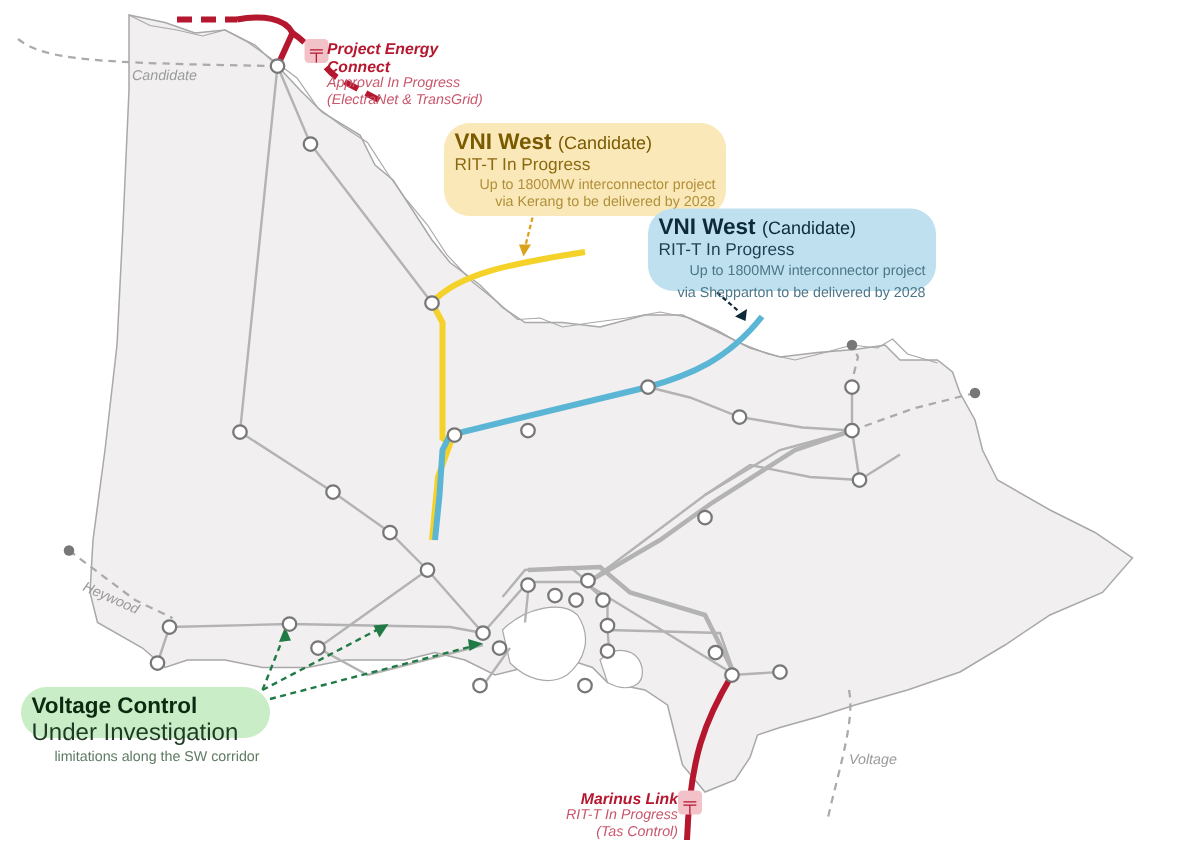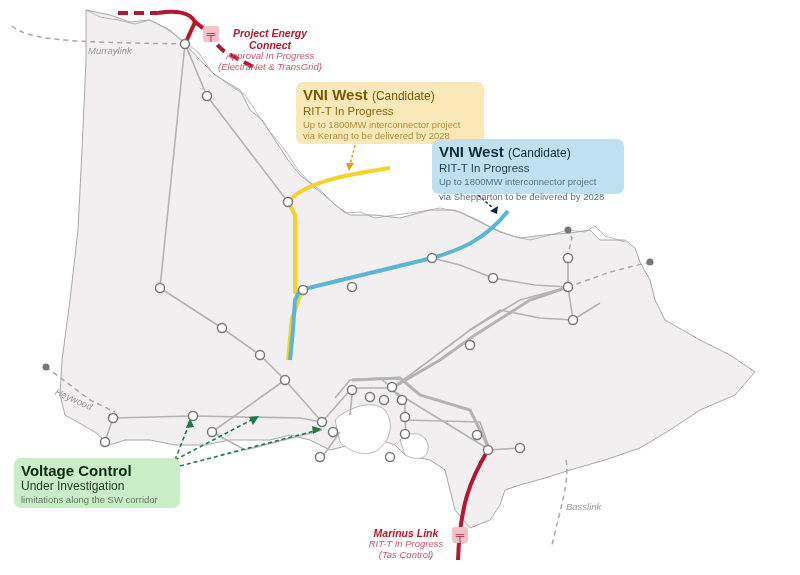--- a/index.html
+++ b/index.html
@@ -1,39 +1,39 @@
 <!DOCTYPE html>
 <html><head>
 <meta charset="utf-8">
 <style>
   html, body { margin:0; padding:0; background:#ffffff; }
   body { width:800px; height:575px; position:relative; overflow:hidden; font-family:"Liberation Sans", sans-serif; }
   #map { position:absolute; left:0; top:0; width:800px; height:575px; }
-  .callout { position:absolute; border-radius:7px; padding:4px 7px 5px 7px; box-sizing:border-box; line-height:1.15; }
+  .callout { position:absolute; border-radius:17px; padding:4px 7px 5px 7px; box-sizing:border-box; line-height:1.15; }
   .callout .title { font-weight:bold; font-size:15px; }
   .callout .title .cand { font-weight:normal; font-size:12px; }
   .callout .status { font-size:11.5px; margin-top:1px; }
-  .callout .desc { font-size:9.5px; margin-top:2px; }
+  .callout .desc { font-size:9.5px; margin-top:2px;text-align:right; }
   #vni-kerang { left:296px; top:82px; width:188px; height:62px; background:#fbe8b8; }
   #vni-kerang .title { color:#7a5a00; }
   #vni-kerang .status { color:#8a6a10; }
   #vni-kerang .desc { color:#b0903a; }
   #vni-shep { left:432px; top:139px; width:192px; height:55px; background:#bfe1ef; }
   #vni-shep .title { color:#0e2a3a; }
   #vni-shep .status { color:#1d3f52; }
   #vni-shep .desc { color:#4d7688; }
-  #voltage { left:14px; top:458px; width:166px; height:50px; background:#c9edc6; }
+  #voltage { left:14px; top:458px; width:166px; height:34px; background:#c9edc6; }
   #voltage .title { color:#0b2a10; font-size:15px; }
-  #voltage .status { color:#1f3a22; font-size:12px; }
+  #voltage .status { color:#1f3a22; font-size:16px; }
   #voltage .desc { color:#5f7a62; font-size:9.5px; }
-  .redlabel { position:absolute; color:#b5172f; text-align:center; line-height:1.15; }
+  .redlabel { position:absolute; color:#b5172f; text-align:right; line-height:1.15; }
   .redlabel .t { font-weight:bold; font-style:italic; font-size:10.5px; }
   .redlabel .s { font-style:italic; font-size:9.5px; color:#c8566a; }
   #pec-label { left:218px; top:27px; width:104px; text-align:left; }
-  #pec-label .t, #pec-label .s { text-align:center; }
+  #pec-label .t, #pec-label .s { text-align:left; }
   #marinus-label { left:360px; top:527px; width:92px; }
   .linklabel { position:absolute; font-style:italic; font-size:9.5px; color:#9a9a9a; }
   #murraylink { left:88px; top:45px; }
   #heywood { left:58px; top:386px; transform:rotate(24deg); transform-origin:left top; }
   #basslink { left:566px; top:501px; }
   .tower { position:absolute; width:16px; height:16px; background:#f3c1c8; border-radius:3px; color:#b5172f; font-size:12px; line-height:16px; text-align:center; font-weight:bold; }
 </style>
 </head>
 <body>
 
@@ -139,23 +139,23 @@
     <circle cx="402" cy="400" r="4.5"></circle>
     <circle cx="405" cy="417" r="4.5"></circle>
     <circle cx="405" cy="434" r="4.5"></circle>
     <circle cx="390" cy="457" r="4.5"></circle>
     <circle cx="477" cy="435" r="4.5"></circle>
     <circle cx="488" cy="450" r="4.5"></circle>
     <circle cx="520" cy="448" r="4.5"></circle>
   </g>
 </svg>
 
-<div id="murraylink" class="linklabel">Murraylink</div>
+<div id="murraylink" class="linklabel">Candidate</div>
 <div id="heywood" class="linklabel">Heywood</div>
-<div id="basslink" class="linklabel">Basslink</div>
+<div id="basslink" class="linklabel">Voltage</div>
 
 <div class="tower" style="left:203px;top:26px;">╤</div>
 <div id="pec-label" class="redlabel">
   <div class="t">Project Energy Connect</div>
   <div class="s">Approval In Progress</div>
   <div class="s">(ElectraNet &amp; TransGrid)</div>
 </div>
 
 <div id="vni-kerang" class="callout">
   <div class="title"><span>VNI West</span> <span class="cand">(Candidate)</span></div>

